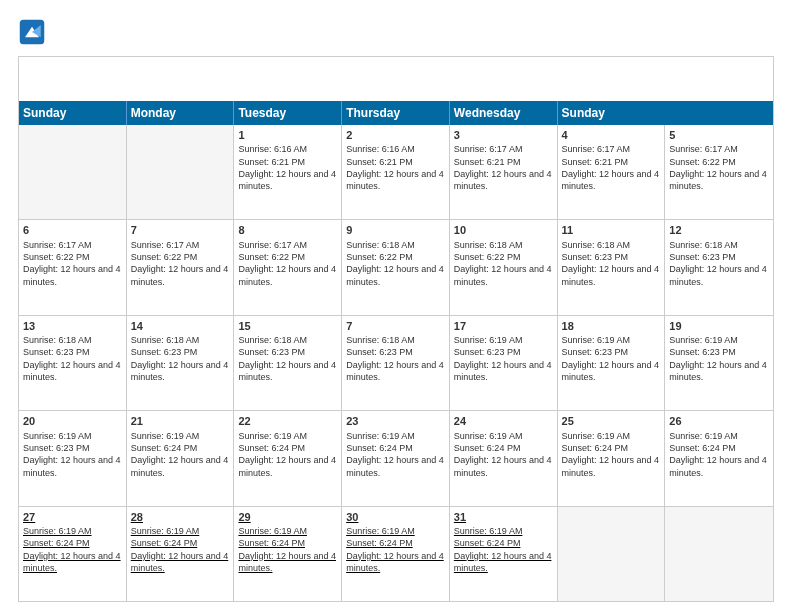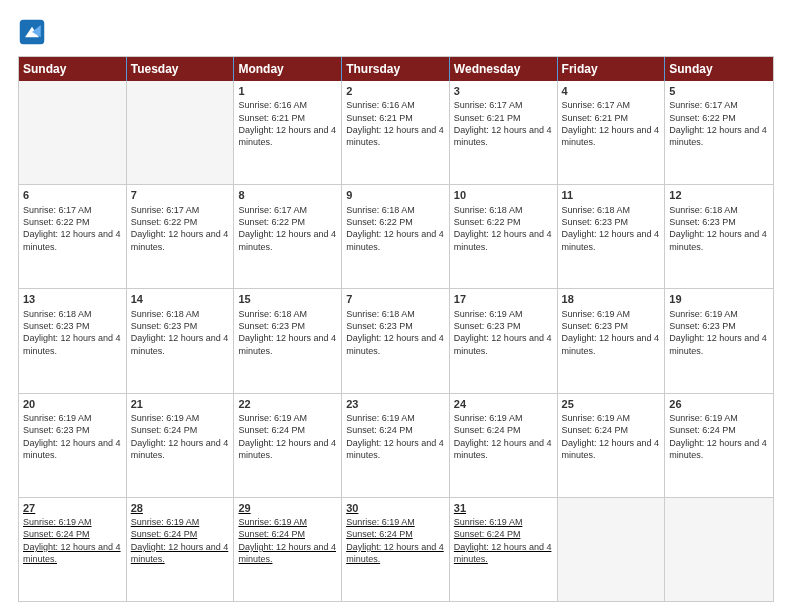--- a/index.html
+++ b/index.html
@@ -62,21 +62,22 @@
     }
     .calendar {
       flex: 1;
       display: flex;
       flex-direction: column;
       border: 1px solid #ccc;
     }
     .cal-header {
       display: grid;
       grid-template-columns: repeat(7, 1fr);
-      background: #7f1d1d;
+      background: #0369a1;
+      margin-top: 44px;
     }
     .cal-header-cell {
       color: #fff;
       font-size: 12px;
       font-weight: bold;
       padding: 5px 4px;
       text-align: left;
       border-right: 1px solid #5599d8;
     }
     .cal-header-cell:last-child { border-right: none; }
@@ -135,25 +136,24 @@
     </div>
     <div class="title-block">
       <div class="month-year"></div>
       <div class="location"></div>
     </div>
   </div>
 
   <div class="calendar">
     <div class="cal-header" id="cal-header">
         <div class="cal-header-cell">Sunday</div>
+        <div class="cal-header-cell">Monday</div>
         <div class="cal-header-cell">Tuesday</div>
-        <div class="cal-header-cell">Monday</div>
         <div class="cal-header-cell">Thursday</div>
         <div class="cal-header-cell">Wednesday</div>
-        <div class="cal-header-cell">Friday</div>
         <div class="cal-header-cell">Sunday</div>
       </div>
     <div class="cal-body" id="cal-body">
         <div class="cal-row">
           <div class="cal-cell empty"></div>
           <div class="cal-cell empty"></div>
           <div class="cal-cell"><span class="day-num">1</span><span class="cell-text" style="white-space: pre-line;">Sunrise: 6:16 AM
 Sunset: 6:21 PM
 Daylight: 12 hours and 4 minutes.</span></div>
           <div class="cal-cell"><span class="day-num">2</span><span class="cell-text" style="white-space: pre-line;">Sunrise: 6:16 AM

